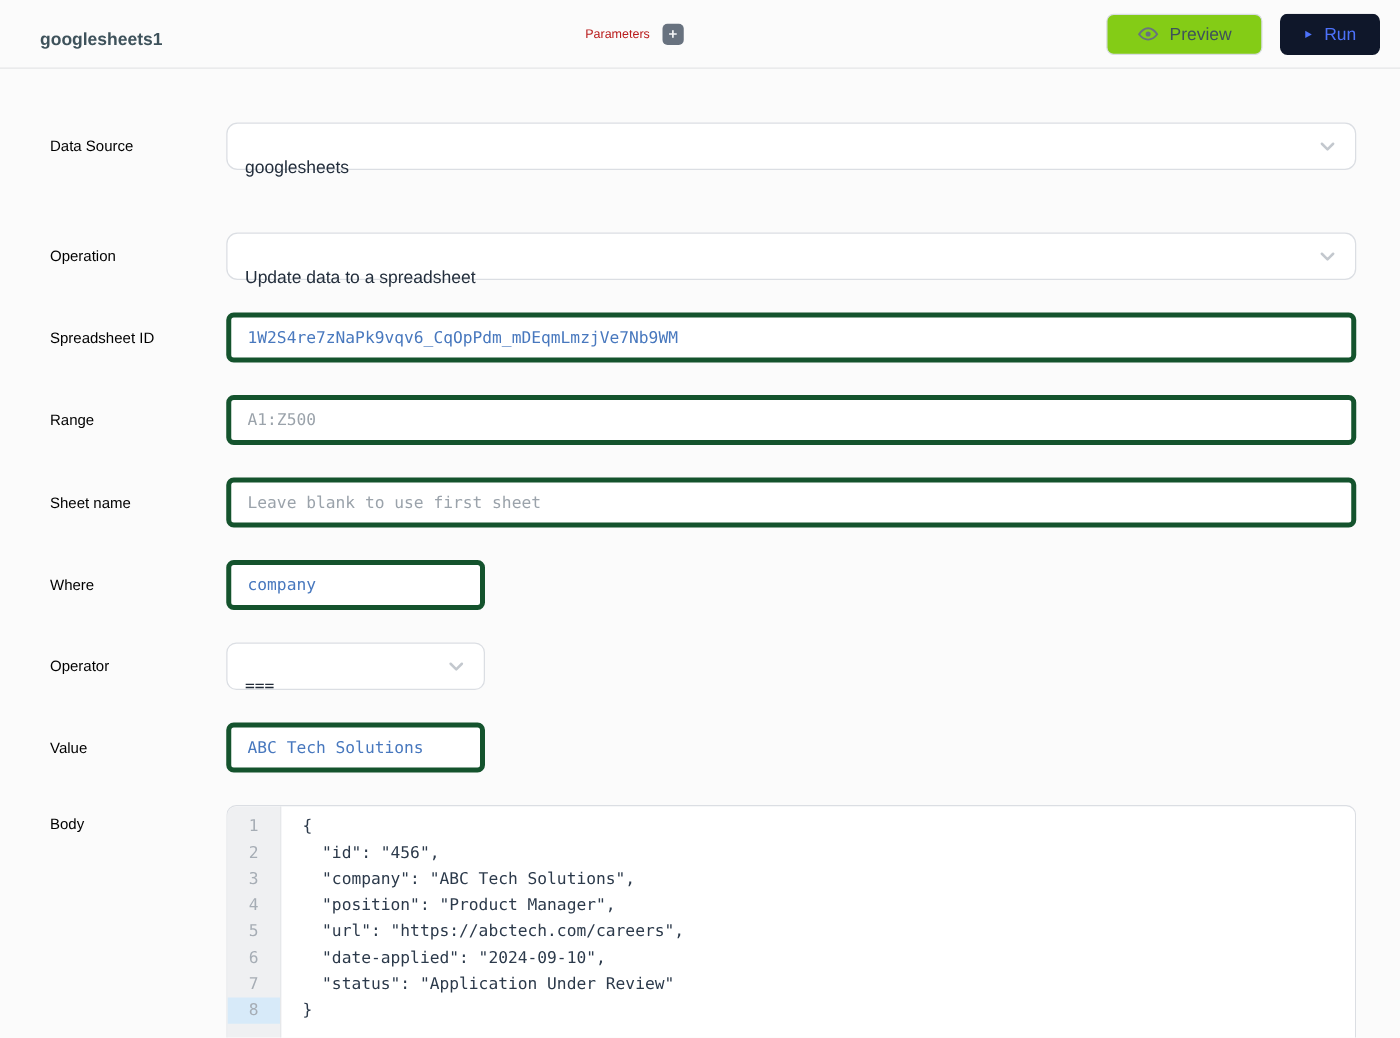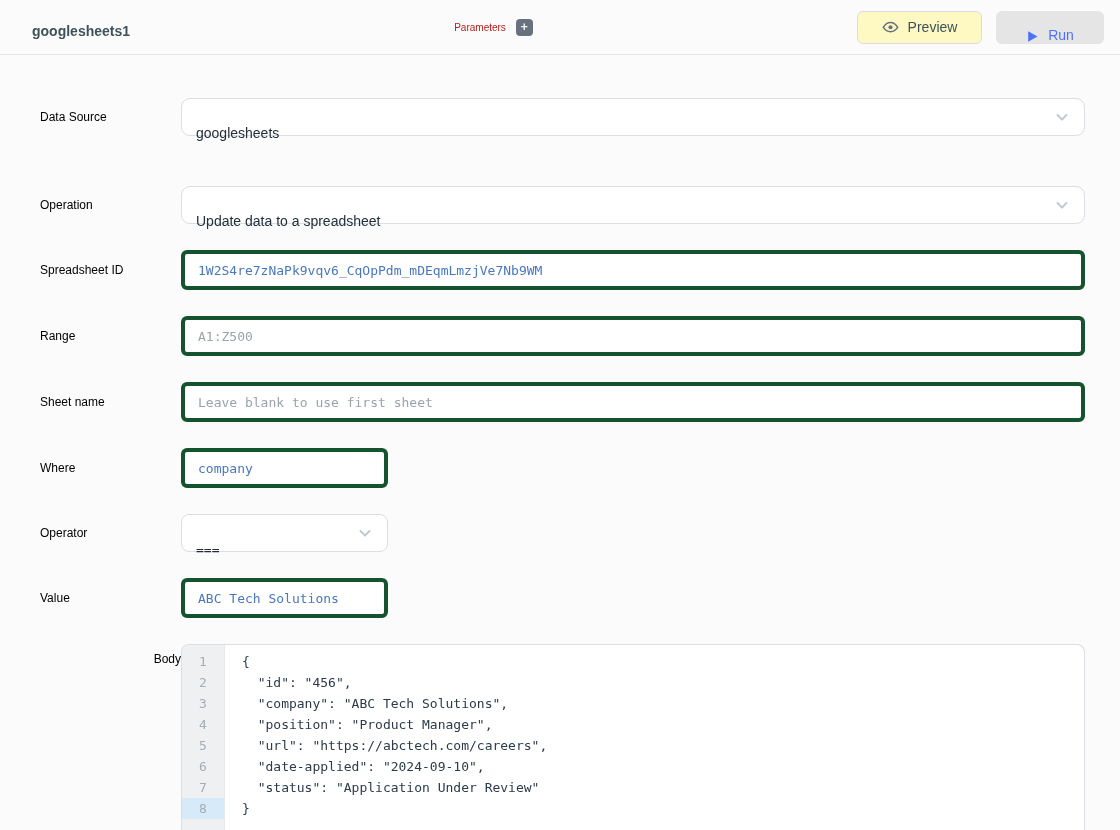--- a/index.html
+++ b/index.html
@@ -54,48 +54,47 @@
     align-items:center;
     gap:9px;
     font-size:14px;
     cursor:pointer;
     border:1px solid transparent;
     padding:0 18px;
     background:transparent;
     font-family:"Liberation Sans", sans-serif;
   }
   .btn-preview {
-    background:#fef9c3;
+    background:#84cc16;
     border-color:#D9DDE3;
     color:#3E525B;
     width:125px;
     justify-content:center;
   }
   .btn-run {
-    background:#e5e5e5;
+    background:#0f172a;
     color:#4D72FA;
-    width:108px;
+    width:80px;
     justify-content:center;
     font-weight:500;
-    align-items:flex-end;
   }
   
   .content { padding:43px 35px 0 40px; }
   .row { display:flex; align-items:center; margin-bottom:26px; }
   .row-gap-lg { margin-bottom:50px; }
   .row-label {
     width:141px;
     flex:0 0 141px;
     font-size:12px;
     font-weight:500;
     color:#000000;
   }
   .row-field { flex:1; max-width:904px; }
   .row-body { align-items:flex-start; }
-  .row-body .row-label { padding-top:8px;text-align:right; }
+  .row-body .row-label { padding-top:8px; }
 
   .select-box {
     height:38px;
     background:#FFFFFF;
     border:1px solid #DBDEE3;
     border-radius:9px;
     display:flex;
     align-items:center;
     padding:0 14px;
     font-size:14px;

